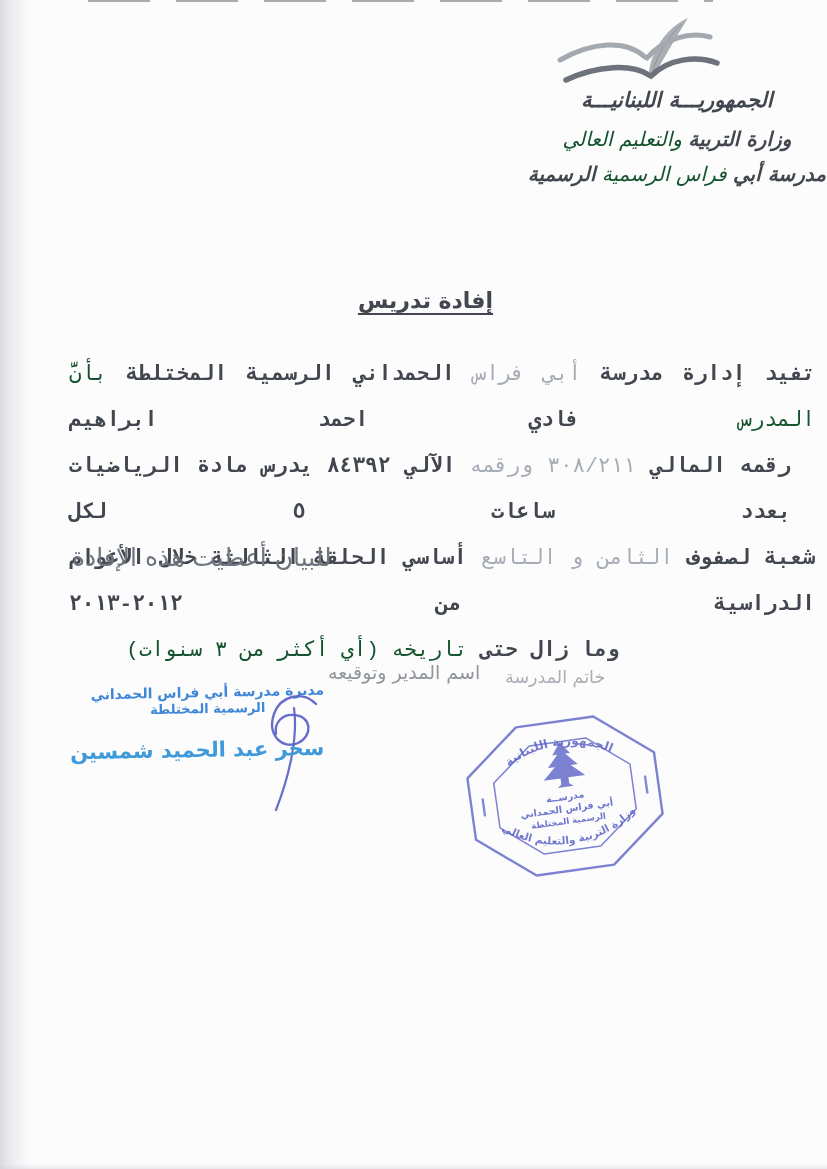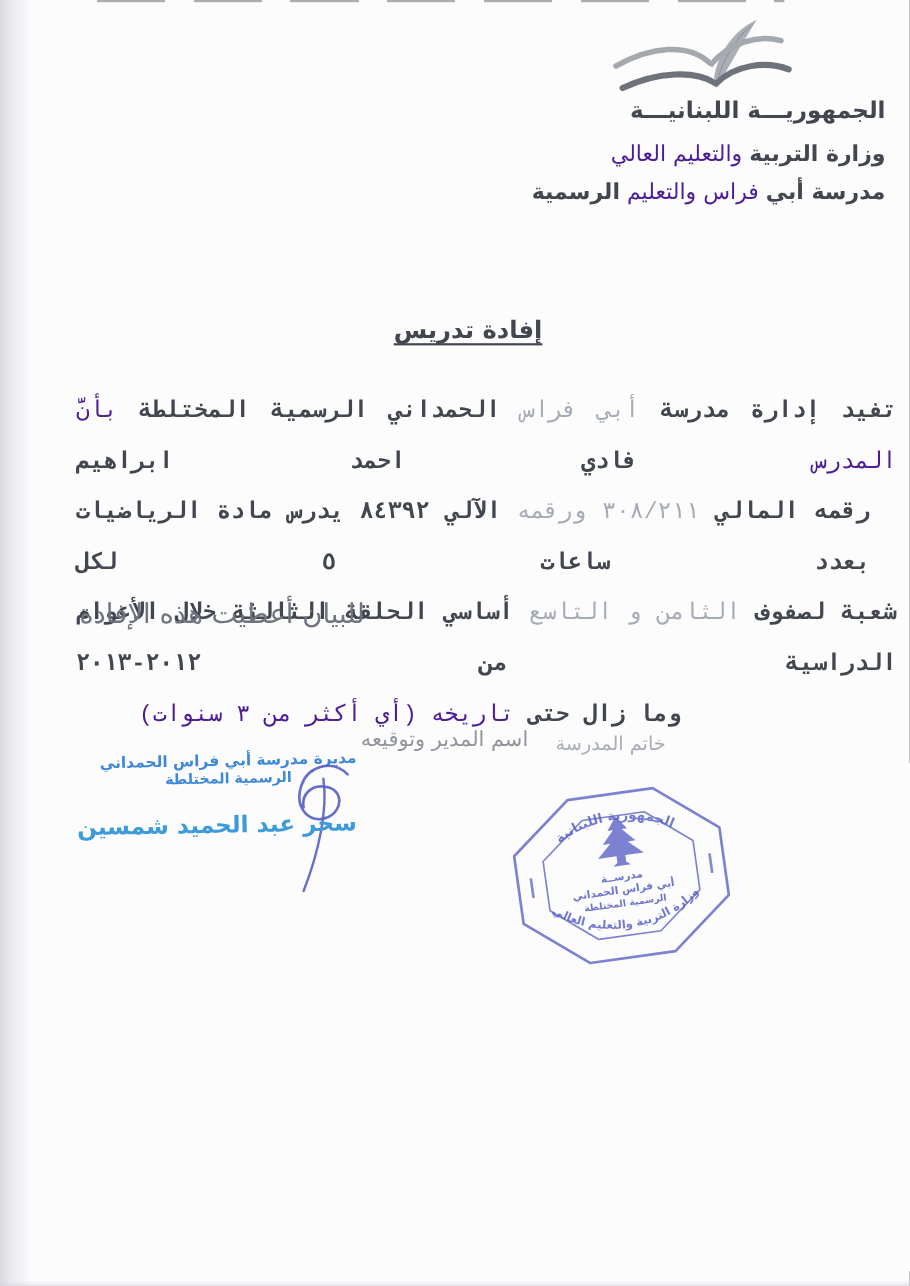--- a/index.html
+++ b/index.html
@@ -12,26 +12,26 @@
   .edge-left{position:absolute;top:0;left:0;bottom:0;width:30px;
     background:linear-gradient(to right,#b7b7c3 0%,#d9d9e3 35%,rgba(252,252,253,0) 100%);
     opacity:.5;}
   .edge-bottom{position:absolute;left:0;right:0;bottom:0;height:5px;
     background:linear-gradient(to top,#cfcfd8,rgba(252,252,253,0));opacity:.45;}
   .top-streak{position:absolute;top:0;left:88px;width:625px;height:2px;
     background:repeating-linear-gradient(to right,#5c5c63 0 62px,rgba(92,92,99,0) 62px 88px);
     opacity:.5;}
   
   .logo{position:absolute;top:13px;left:552px;width:190px;height:84px;}
-  .hdr{position:absolute;top:88px;right:22px;text-align:right;direction:rtl;color:#42474f;}
+  .hdr{position:absolute;top:88px;right:1px;text-align:center;direction:rtl;color:#42474f;font-style:italic;}
   .hdr .h1{font-size:21px;font-weight:bold;margin-bottom:15px;}
   .hdr .h2{font-size:20px;margin-bottom:11px;}
   .hdr .h3{font-size:20px;}
   .b{font-weight:bold;color:#42474f;}
-  .m{color:#4c1d95;}
+  .m{color:#14532d;}
   .f{color:#a6acb5;}
   
   .title{position:absolute;top:288px;left:0;width:100%;text-align:center;direction:rtl;}
   .title-text{display:inline-block;transform:translateX(12px);font-size:22px;font-weight:bold;
     color:#42474f;text-decoration:underline;text-underline-offset:5px;text-decoration-thickness:1.5px;}
   
   .bodytxt{position:absolute;top:352px;right:12px;width:746px;direction:rtl;font-size:21px;color:#454a52;}
   .bline{line-height:46px;text-align:justify;text-align-last:justify;font-family:Liberation Mono, monospace;}
   .bline.indent{padding-right:24px;}
   .bline.short{text-align-last:right;padding-right:196px;}
@@ -62,21 +62,21 @@
     <path d="M97,58 C100,36 114,14 136,4 C126,20 112,44 103,60 Z" fill="#90959c" opacity="0.75"></path>
     <path d="M101,56 C106,40 116,22 130,10" fill="none" stroke="#7c8188" stroke-width="1" opacity="0.6"></path>
     <circle cx="150" cy="22" r="1.4" fill="#8a8f96" opacity="0.8"></circle>
     <path d="M8,46 C40,28 74,25 93,43 L95,44 C111,25 138,17 158,23" fill="none" stroke="#a4a9b0" stroke-width="5" stroke-linecap="round"></path>
     <path d="M14,66 C46,51 80,50 97,61 L99,62 C116,45 144,41 165,49" fill="none" stroke="#6e737b" stroke-width="5.5" stroke-linecap="round"></path>
   </svg>
 
   <div class="hdr">
     <div class="h1">الجمهوريـــة اللبنانيـــة</div>
     <div class="h2"><span class="b">وزارة التربية</span><span class="m"> والتعليم العالي</span></div>
-    <div class="h3"><span class="b">مدرسة أبي</span><span class="m"> فراس والتعليم </span><span class="b">الرسمية</span></div>
+    <div class="h3"><span class="b">مدرسة أبي</span><span class="m"> فراس الرسمية </span><span class="b">الرسمية</span></div>
   </div>
 
   <div class="title">
     <span class="title-text">إفادة تدريس</span>
   </div>
 
   <div class="bodytxt">
     <div class="bline"><span class="d">تفيد إدارة مدرسة </span><span class="f">أبي فراس </span><span class="d">الحمداني الرسمية المختلطة </span><span class="m">بأنَّ المدرس </span><span class="d">فادي احمد ابراهيم</span></div>
     <div class="bline indent"><span class="d">رقمه المالي </span><span class="f">٣٠٨/٢١١ ورقمه </span><span class="d">الآلي ٨٤٣٩٢ يدرس مادة الرياضيات بعدد ساعات ٥ لكل</span></div>
     <div class="bline"><span class="d">شعبة لصفوف </span><span class="f">الثامن و التاسع </span><span class="d">أساسي الحلقة الثالثة خلال الأعوام الدراسية من ٢٠١٢-٢٠١٣</span></div>

